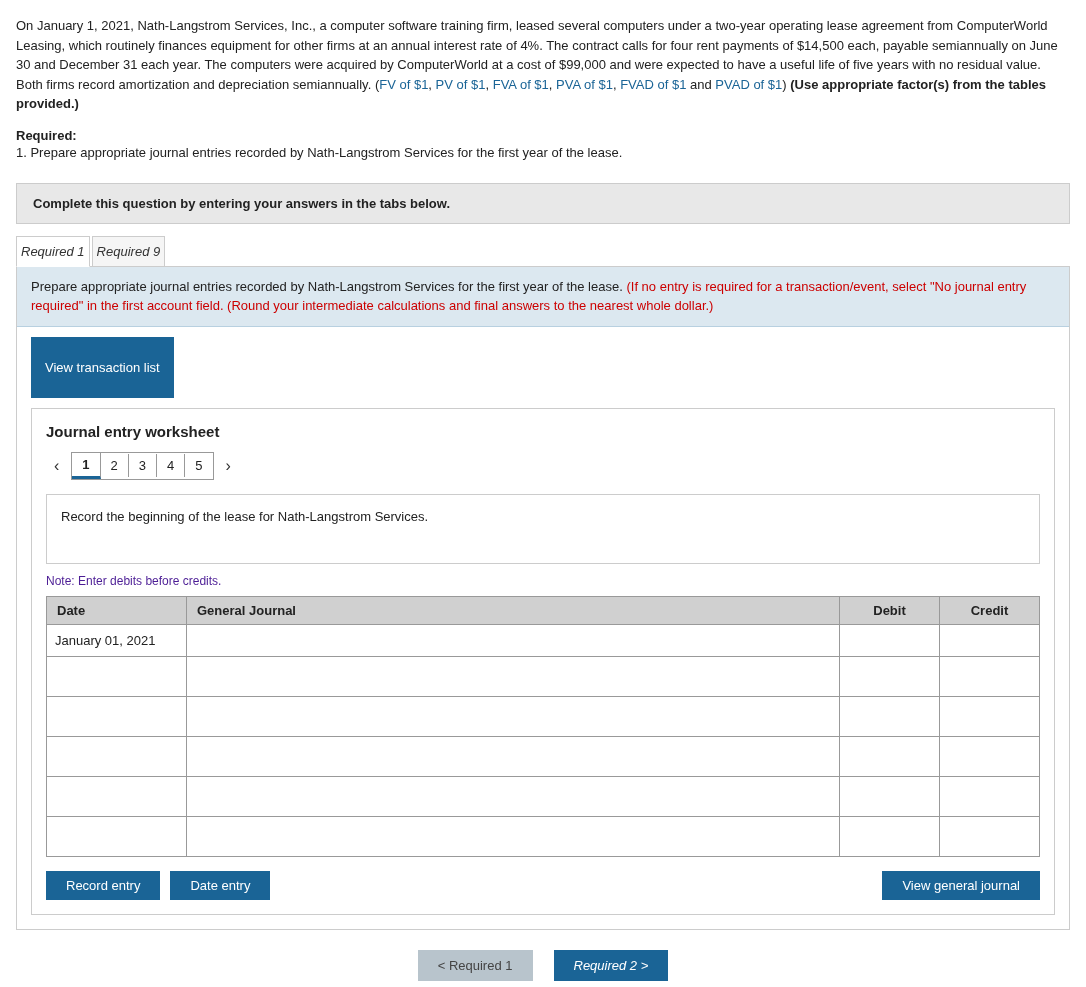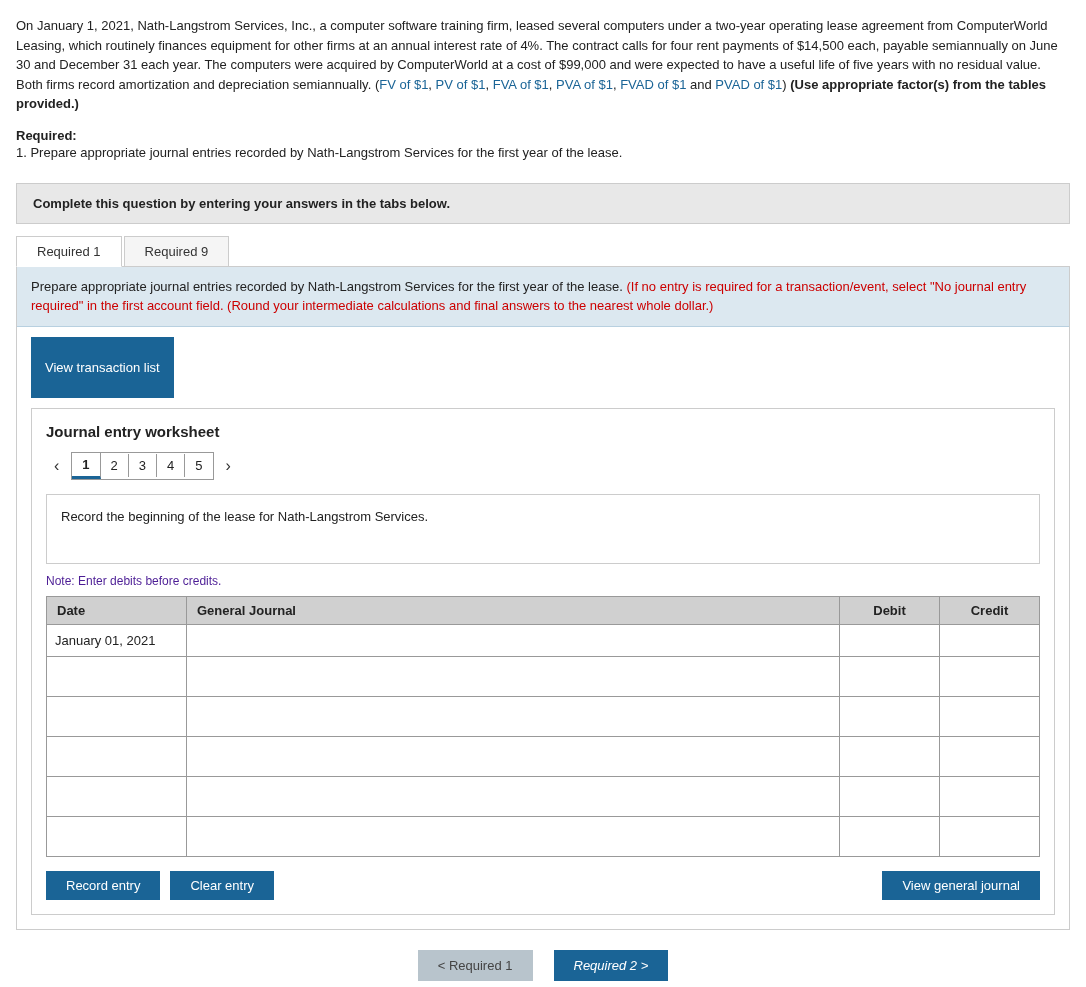--- a/index.html
+++ b/index.html
@@ -33,28 +33,29 @@
     }
     .tabs-container {
       margin-bottom: 0;
     }
     .tabs {
       display: flex;
       border-bottom: 1px solid #ccc;
       margin-bottom: 0;
     }
     .tab {
-      padding: 7px 20px;
+      padding: 7px 4px;
       border: 1px solid #ccc;
       border-bottom: none;
       background: #f5f5f5;
       cursor: pointer;
       margin-right: 2px;
       font-size: 13px;
       color: #333;
+      font-style: italic;
     }
     .tab.active {
       background: #fff;
       border-bottom: 1px solid #fff;
       margin-bottom: -1px;
       font-weight: normal;
     }
     .tab-content {
       border: 1px solid #ccc;
       border-top: none;
@@ -314,21 +315,21 @@
             <td class="date-cell"><input type="text" style="width: 100%; border: none; outline: none; padding: 4px 6px; font-size: 13px;"></td>
             <td><input type="text" style=""></td>
             <td><input type="text" style=""></td>
             <td><input type="text" style=""></td>
           </tr>
         </tbody>
       </table>
 
       <div class="btn-row">
         <button class="btn-blue">Record entry</button>
-        <button class="btn-blue">Clear entry</button>
+        <button class="btn-blue">Date entry</button>
         <div style="flex:1"></div>
         <button class="btn-blue">View general journal</button>
       </div>
     </div>
   </div>
 </div>
 
 
 <div class="bottom-nav">
   <button class="bottom-btn prev">&lt; Required 1</button>

